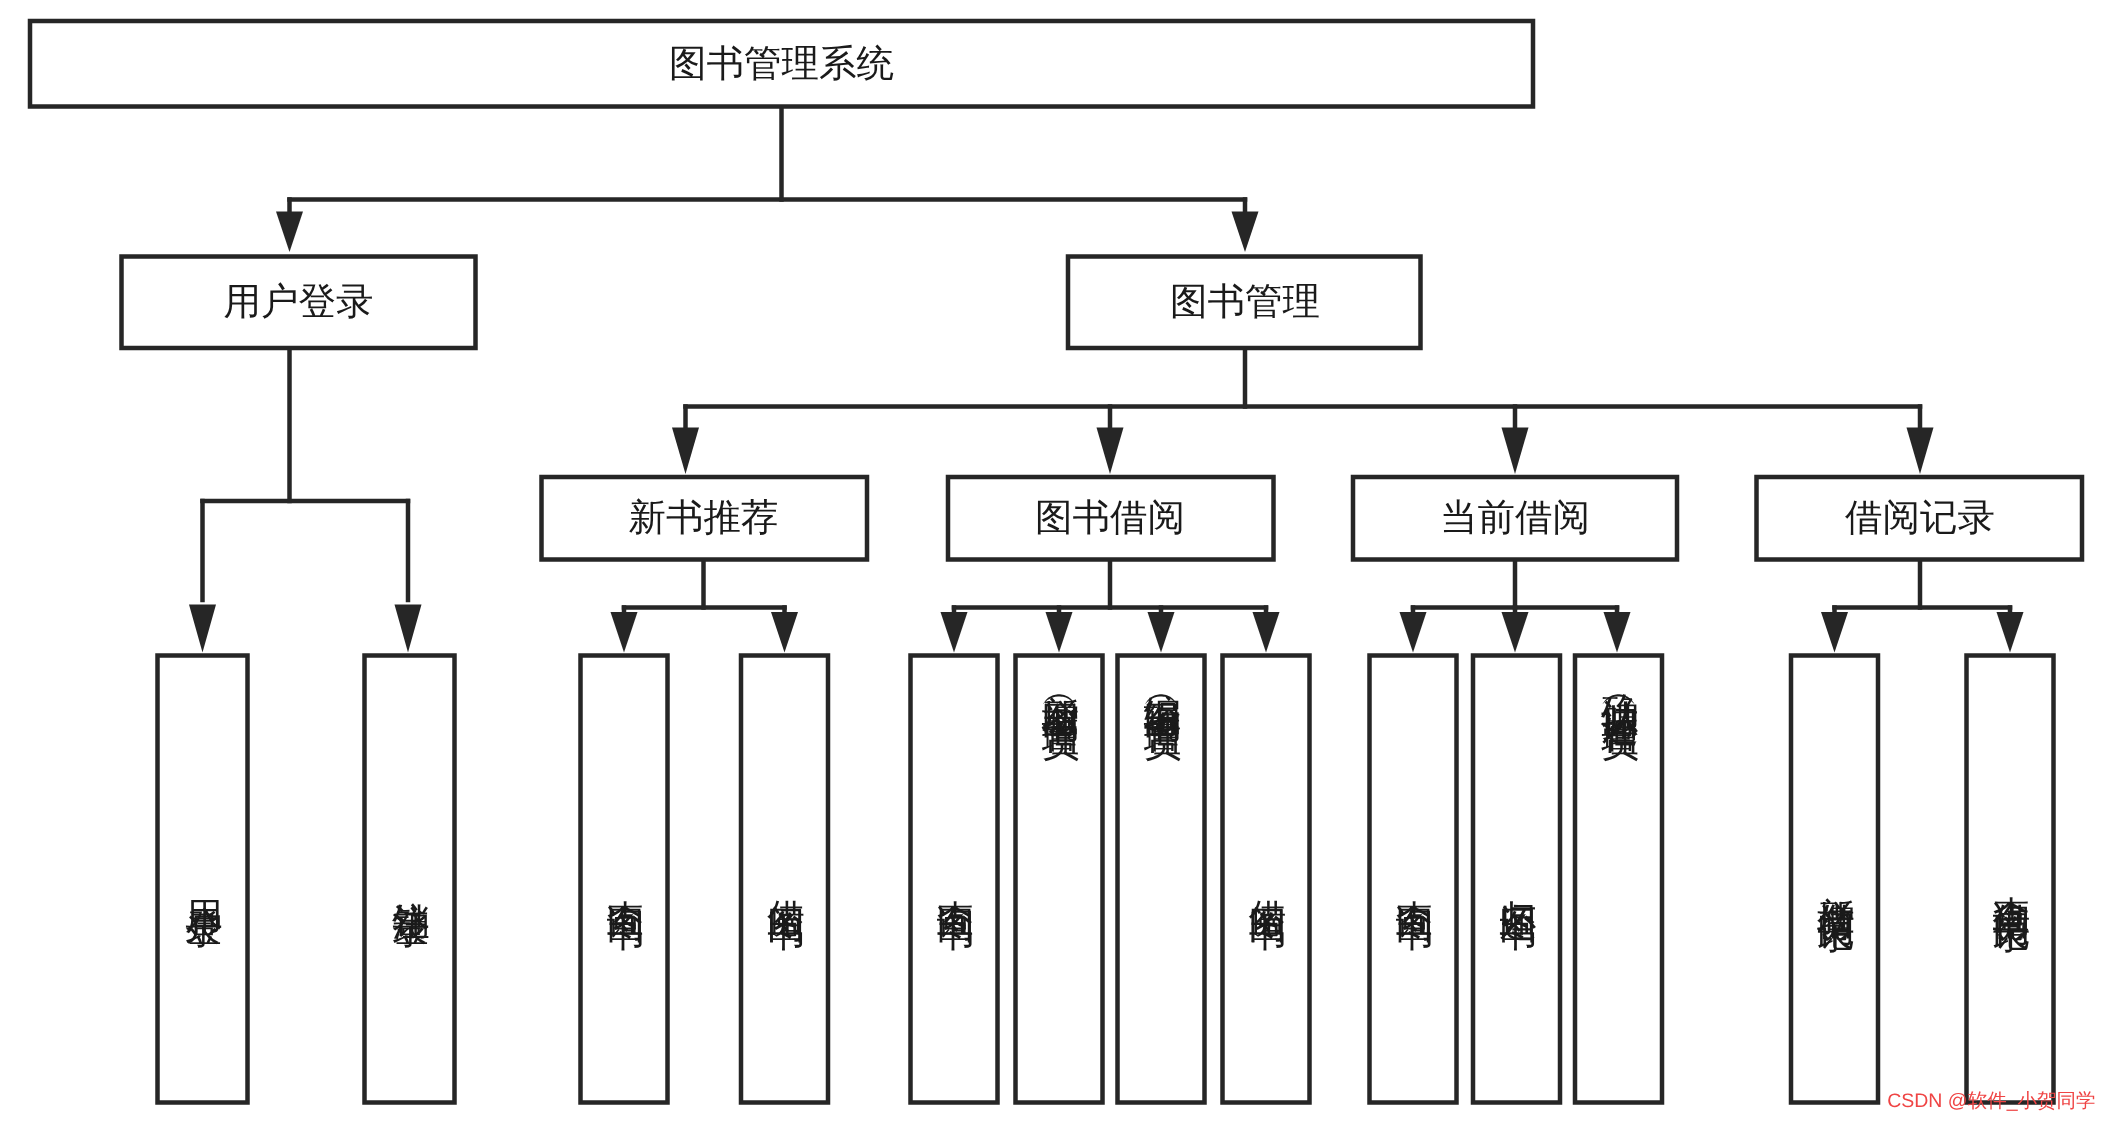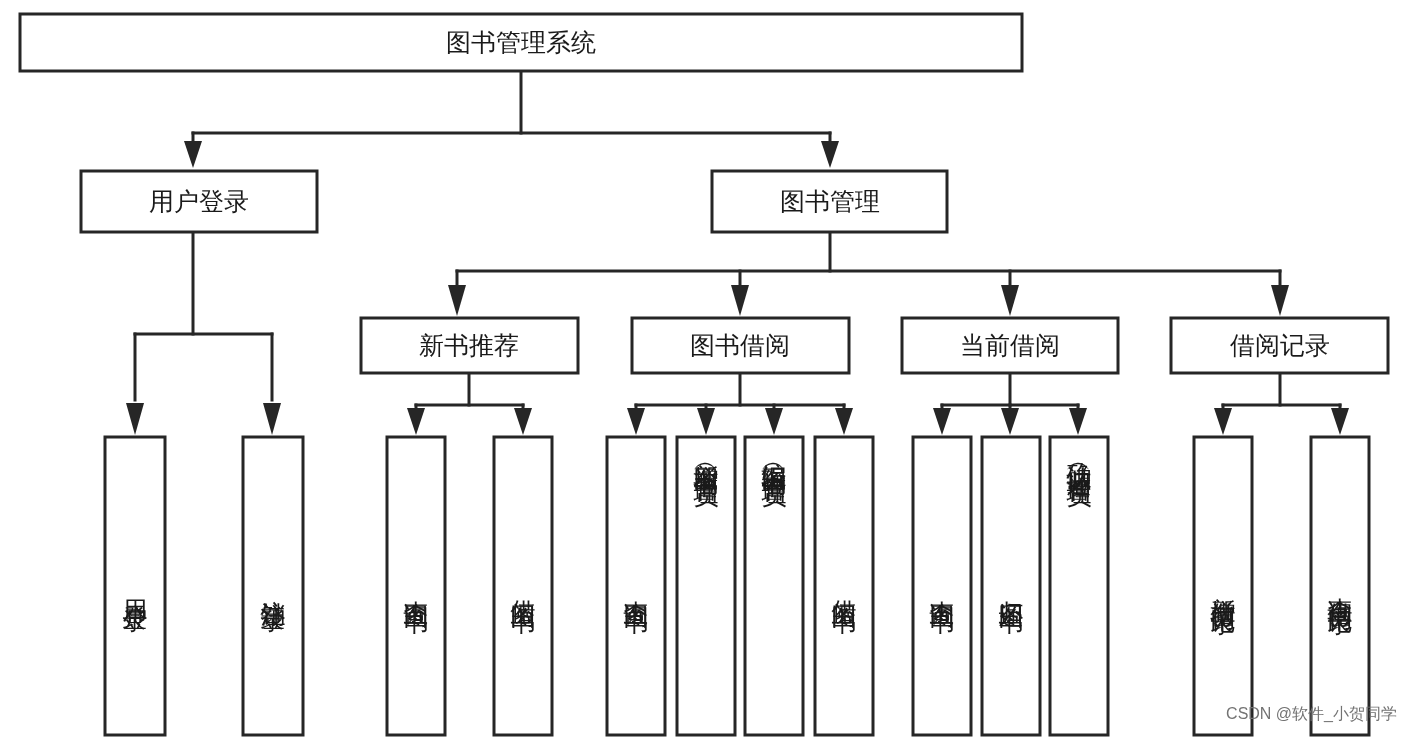--- a/index.html
+++ b/index.html
@@ -46,24 +46,24 @@
     fill: none;
     stroke-linecap: square;
   }
   .arrow-head {
     fill: #262626;
     stroke: none;
   }
   .watermark-text {
     position: absolute;
     right: 8px;
-    bottom: 22px;
+    bottom: 4px;
     font-family: "Liberation Sans", "DejaVu Sans", sans-serif;
-    font-size: 16px;
-    color: #737373;
+    font-size: 13px;
+    color: #ef4444;
     white-space: nowrap;
     user-select: none;
   }
 </style>
 </head>
 <body>
 
 <div id="diagram-root">
 
   <svg class="flowchart" viewBox="0 0 1405 747">

